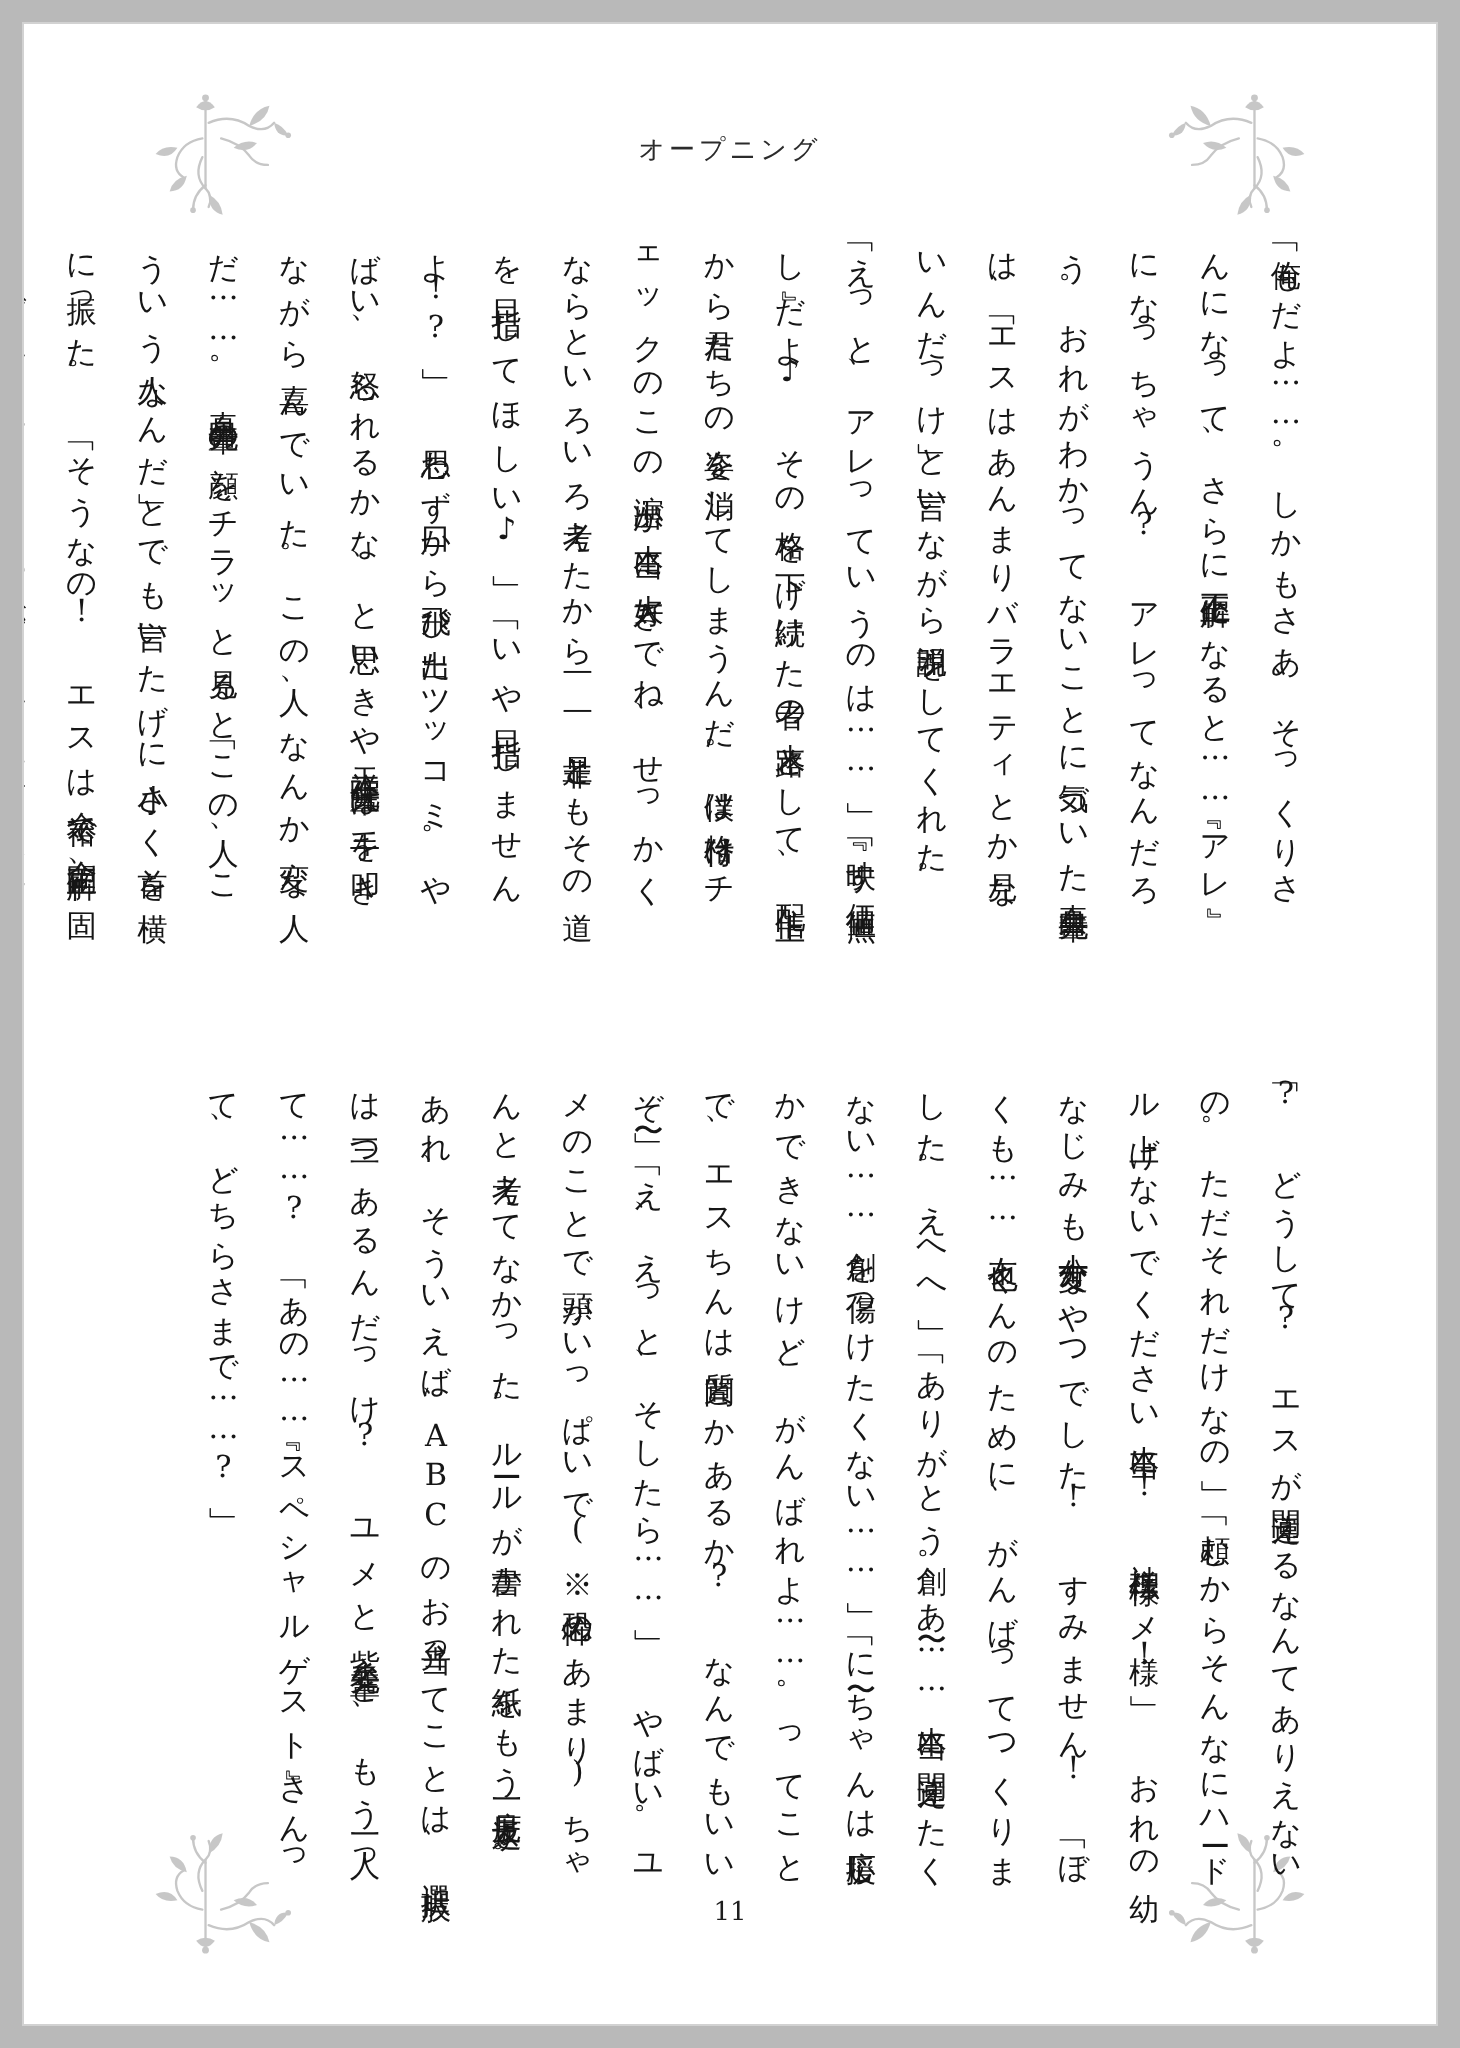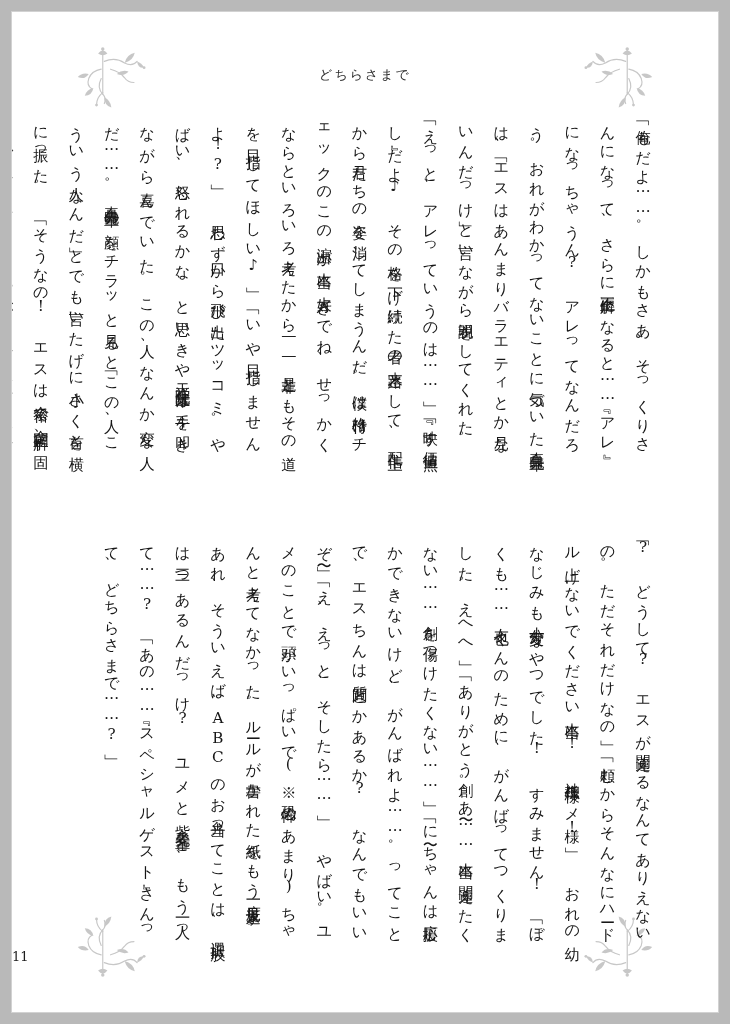--- a/index.html
+++ b/index.html
@@ -51,21 +51,21 @@
     color: #2b2b2b;
     font-family: "DejaVu Serif", "Liberation Serif", serif;
   }
 
   
   .folio {
     position: absolute;
     bottom: 48px;
     left: 0;
     width: 100%;
-    text-align: left;
+    text-align: center;
     font-size: 13px;
     color: #1d1d1d;
     font-family: "DejaVu Serif", "Liberation Serif", serif;
   }
 
   
   .block {
     position: absolute;
     writing-mode: vertical-rl;
     -webkit-writing-mode: vertical-rl;
@@ -175,21 +175,21 @@
       <path d="M40 52 q-6 12 2 20 q5 5 2 12"></path>
       <path d="M30 64 q-9 2 -11 10 q9 0 11 -10 z" fill="#9a9a9a" stroke="none"></path>
       <path d="M42 70 q-8 6 -8 16"></path>
       <path d="M44 76 q8 4 9 13 q-9 -2 -9 -13 z" fill="#9a9a9a" stroke="none"></path>
       <circle cx="42" cy="14" r="2.2" fill="#9a9a9a" stroke="none"></circle>
       <circle cx="34" cy="86" r="1.8" fill="#9a9a9a" stroke="none"></circle>
       <circle cx="95" cy="38" r="1.8" fill="#9a9a9a" stroke="none"></circle>
     </svg>
   </div>
 
-  <div class="running-head">どちらさまで</div>
+  <div class="running-head">オープニング</div>
 
   <div class="block block-upper">
     <p>「俺もだよ……。しかもさあ、そっくりさんになって、さらに不正解になると……『アレ』になっちゃうん?　アレってなんだろう。おれがわかってないことに気づいた真白先輩は、「エスはあんまりバラエティとか見ないんだっけ」と言いながら説明をしてくれた。
 「えっと、アレっていうのは……」
 「『映す価値無し』だよ♪　その格を下げ続けた者の末路として、配信上から君たちの姿を消してしまうんだ。僕は格付けチェックのこの演出が本当に大好きでね、せっかくならといろいろ考えたから——是非ともその道を目指してほしい♪」
 「いや目指しませんよ!?」
 　思わず口から飛び出たツッコミ。やばい、怒られるかな、と思いきや天祥院先輩は手を叩きながら喜んでいた。この人、なんか変な人だ……。真白先輩の顔をチラッと見ると「この人、こういう人なんだ」とでも言いたげに小さく首を横に振った。
 「そうなの!　エスは余裕で全問正解、固く結ばれたユメたちの絆がそれを証明してみせるの!」
 「おまえはなんでそう自信満々なの!?」</p>
   </div>

